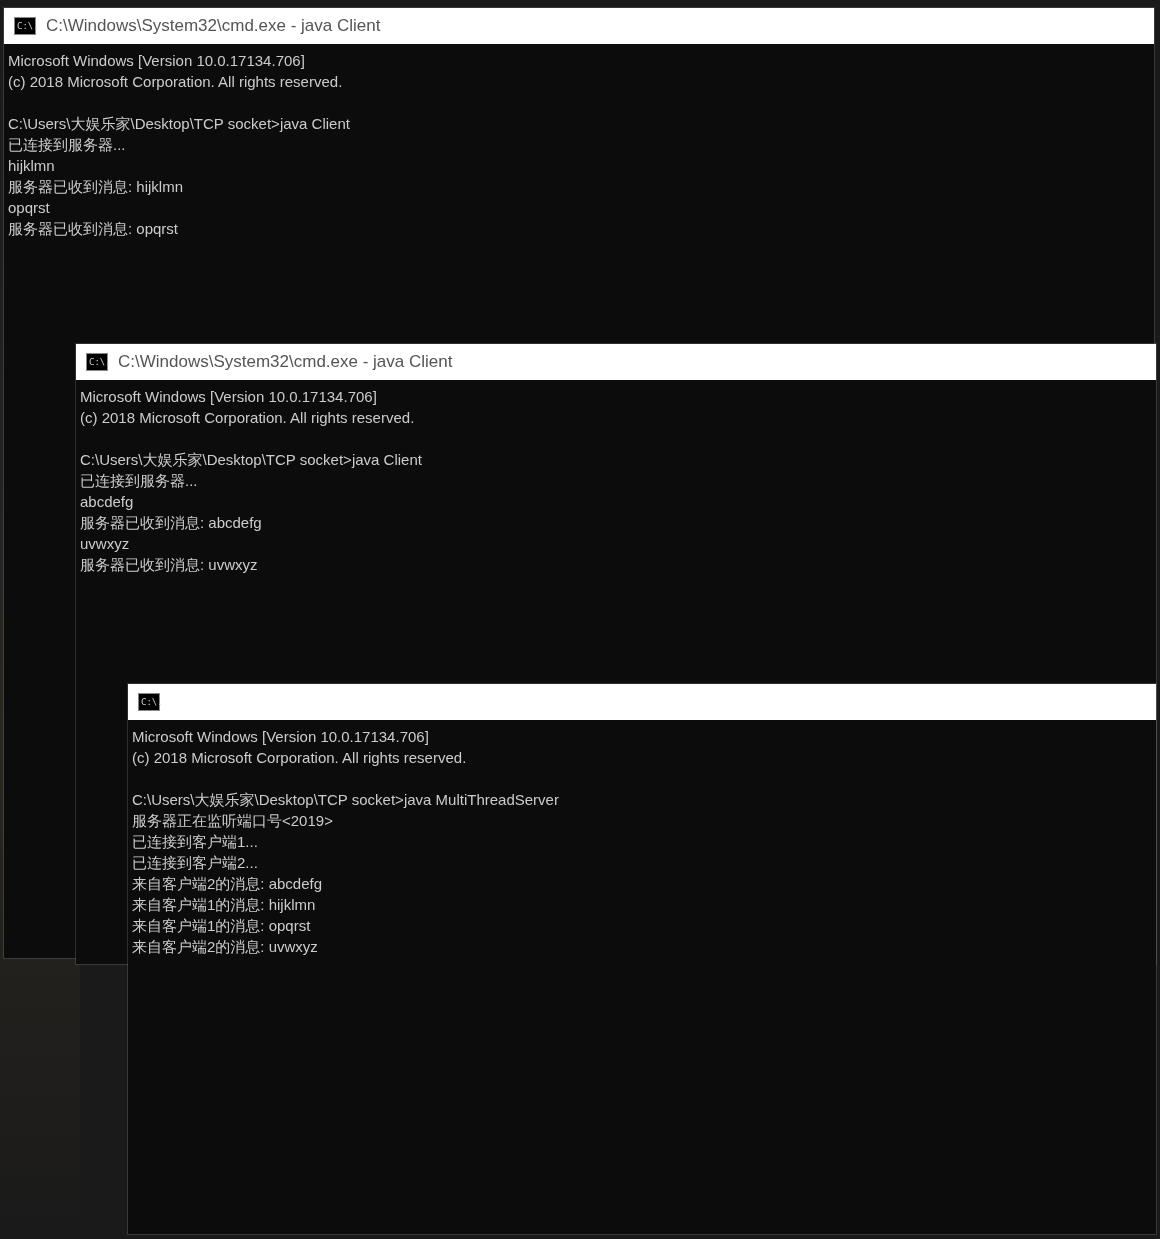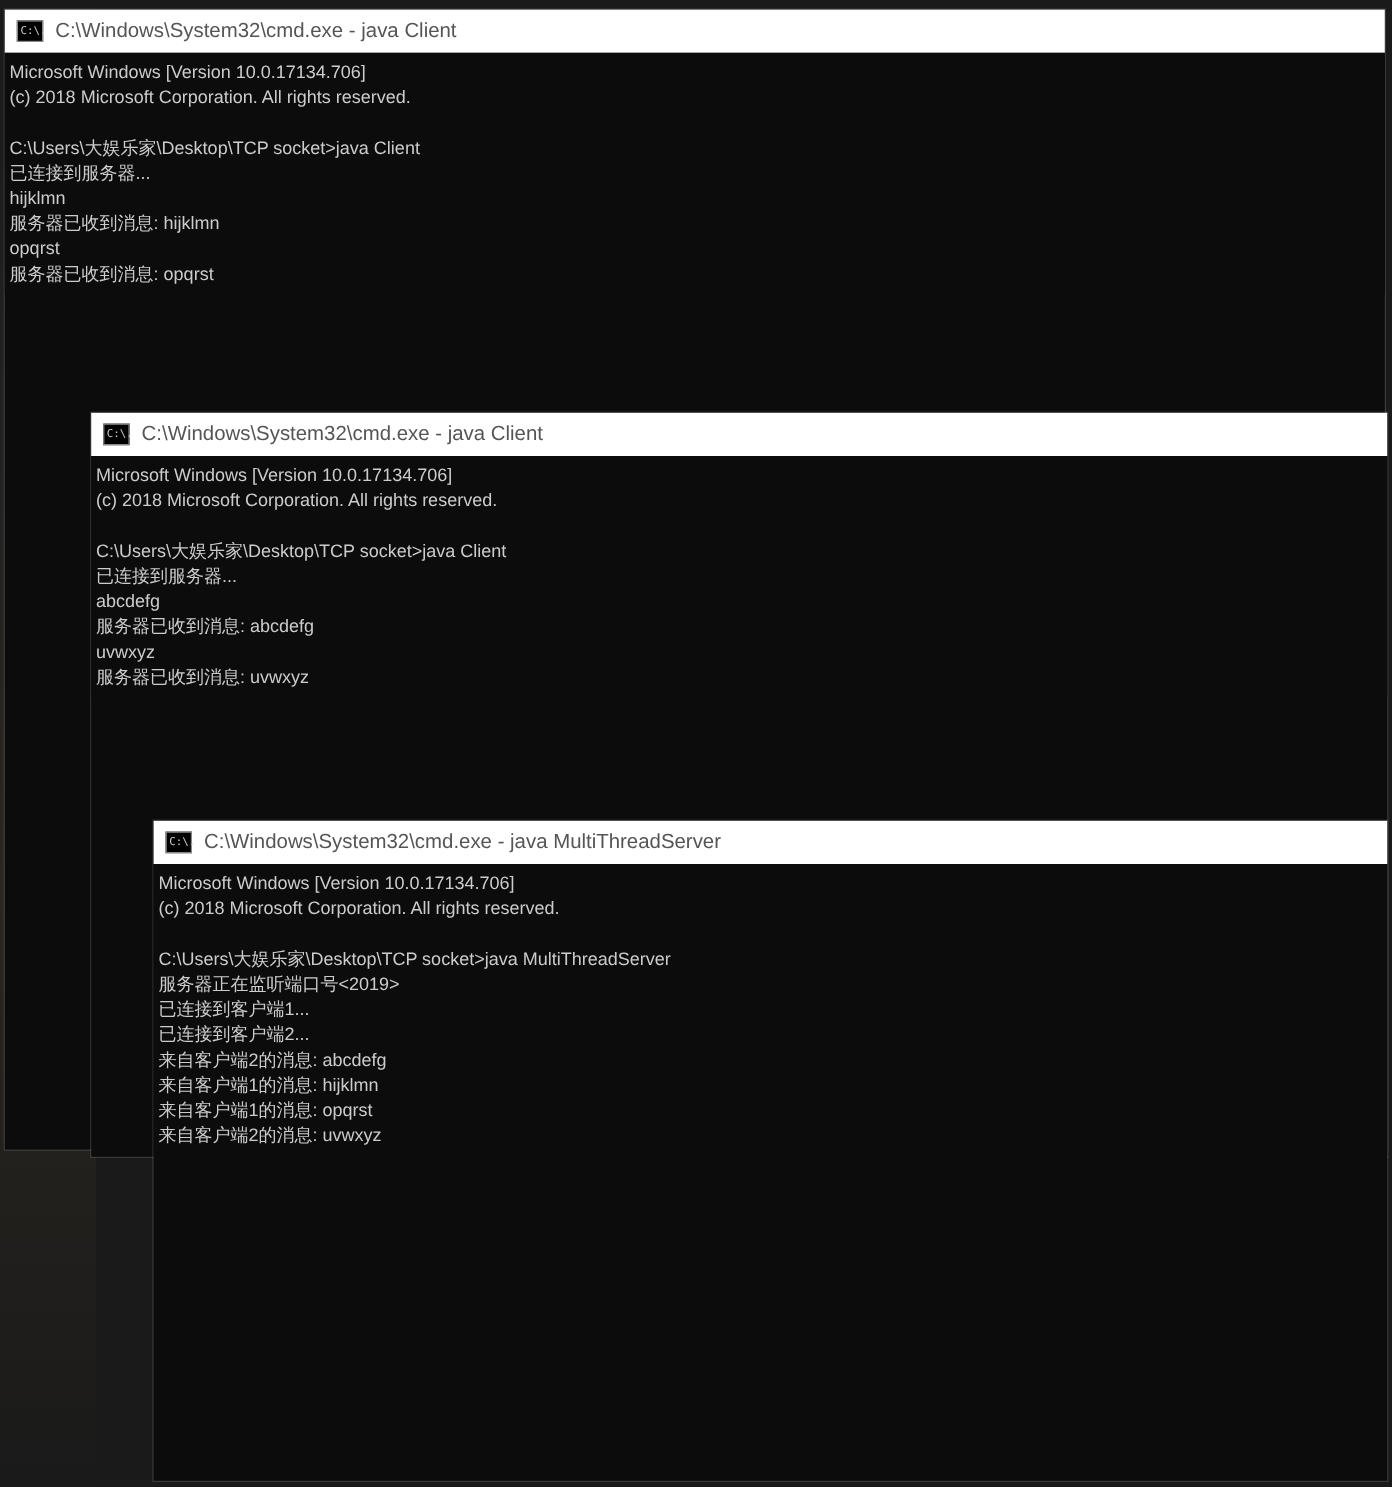--- a/index.html
+++ b/index.html
@@ -113,21 +113,20 @@
 已连接到服务器...
 abcdefg
 服务器已收到消息: abcdefg
 uvwxyz
 服务器已收到消息: uvwxyz</div>
 </div>
 
 <div class="window win3">
   <div class="titlebar">
     <span class="cmd-icon">C:\.</span>
-    <span>C:\Windows\System32\cmd.exe - java  MultiThreadServer</span>
   </div>
   <div class="terminal">Microsoft Windows [Version 10.0.17134.706]
 (c) 2018 Microsoft Corporation. All rights reserved.
 
 C:\Users\大娱乐家\Desktop\TCP socket&gt;java MultiThreadServer
 服务器正在监听端口号&lt;2019&gt;
 已连接到客户端1...
 已连接到客户端2...
 来自客户端2的消息: abcdefg
 来自客户端1的消息: hijklmn

